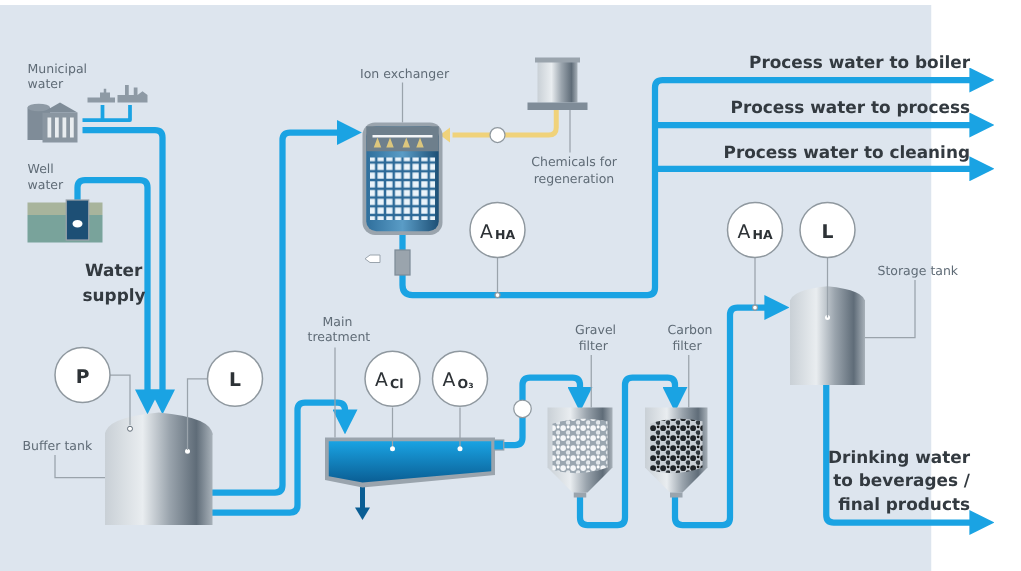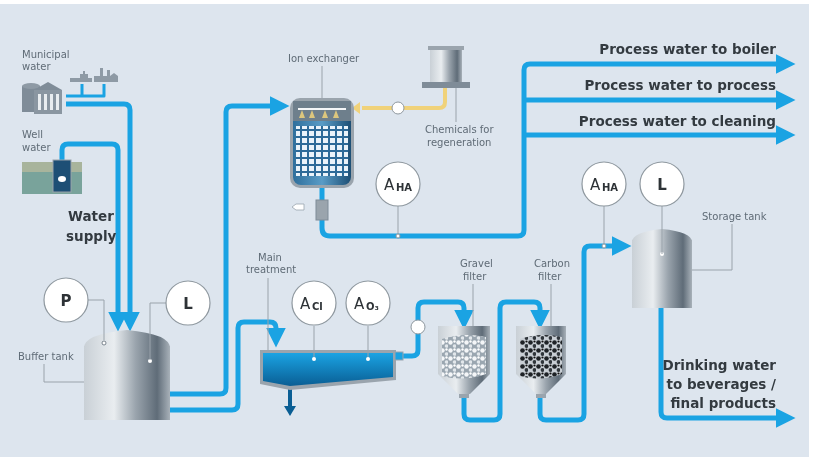--- a/index.html
+++ b/index.html
@@ -1,17 +1,17 @@
 <!DOCTYPE html>
 <html><head>
 <meta charset="utf-8">
 <style>
   html,body{margin:0;padding:0;}
   body{width:817px;height:457px;background:#ffffff;overflow:hidden;font-family:"DejaVu Sans","Liberation Sans",sans-serif;}
-  #stage{position:absolute;left:0;top:4px;width:809px;height:453px;background:#dde5ee;}
+  #stage{position:absolute;left:0;top:4px;width:745px;height:453px;background:#dde5ee;}
   svg{position:absolute;left:0;top:0;}
   .lbl{font-family:"DejaVu Sans",sans-serif;font-size:10px;fill:#5f6b76;}
   .big{font-family:"DejaVu Sans",sans-serif;font-size:13.5px;font-weight:bold;fill:#333a40;}
   .inst{font-family:"DejaVu Sans",sans-serif;font-size:15px;fill:#2d3236;}
   .sub{font-family:"DejaVu Sans",sans-serif;font-size:10px;font-weight:bold;fill:#2d3236;}
   .pipe{fill:none;stroke:#1aa3e3;stroke-width:5;stroke-linejoin:round;stroke-linecap:butt;}
   .lead{fill:none;stroke:#9aa3ab;stroke-width:1;}
   .instc{fill:#ffffff;stroke:#8f989f;stroke-width:1.2;}
 </style>
 </head>

